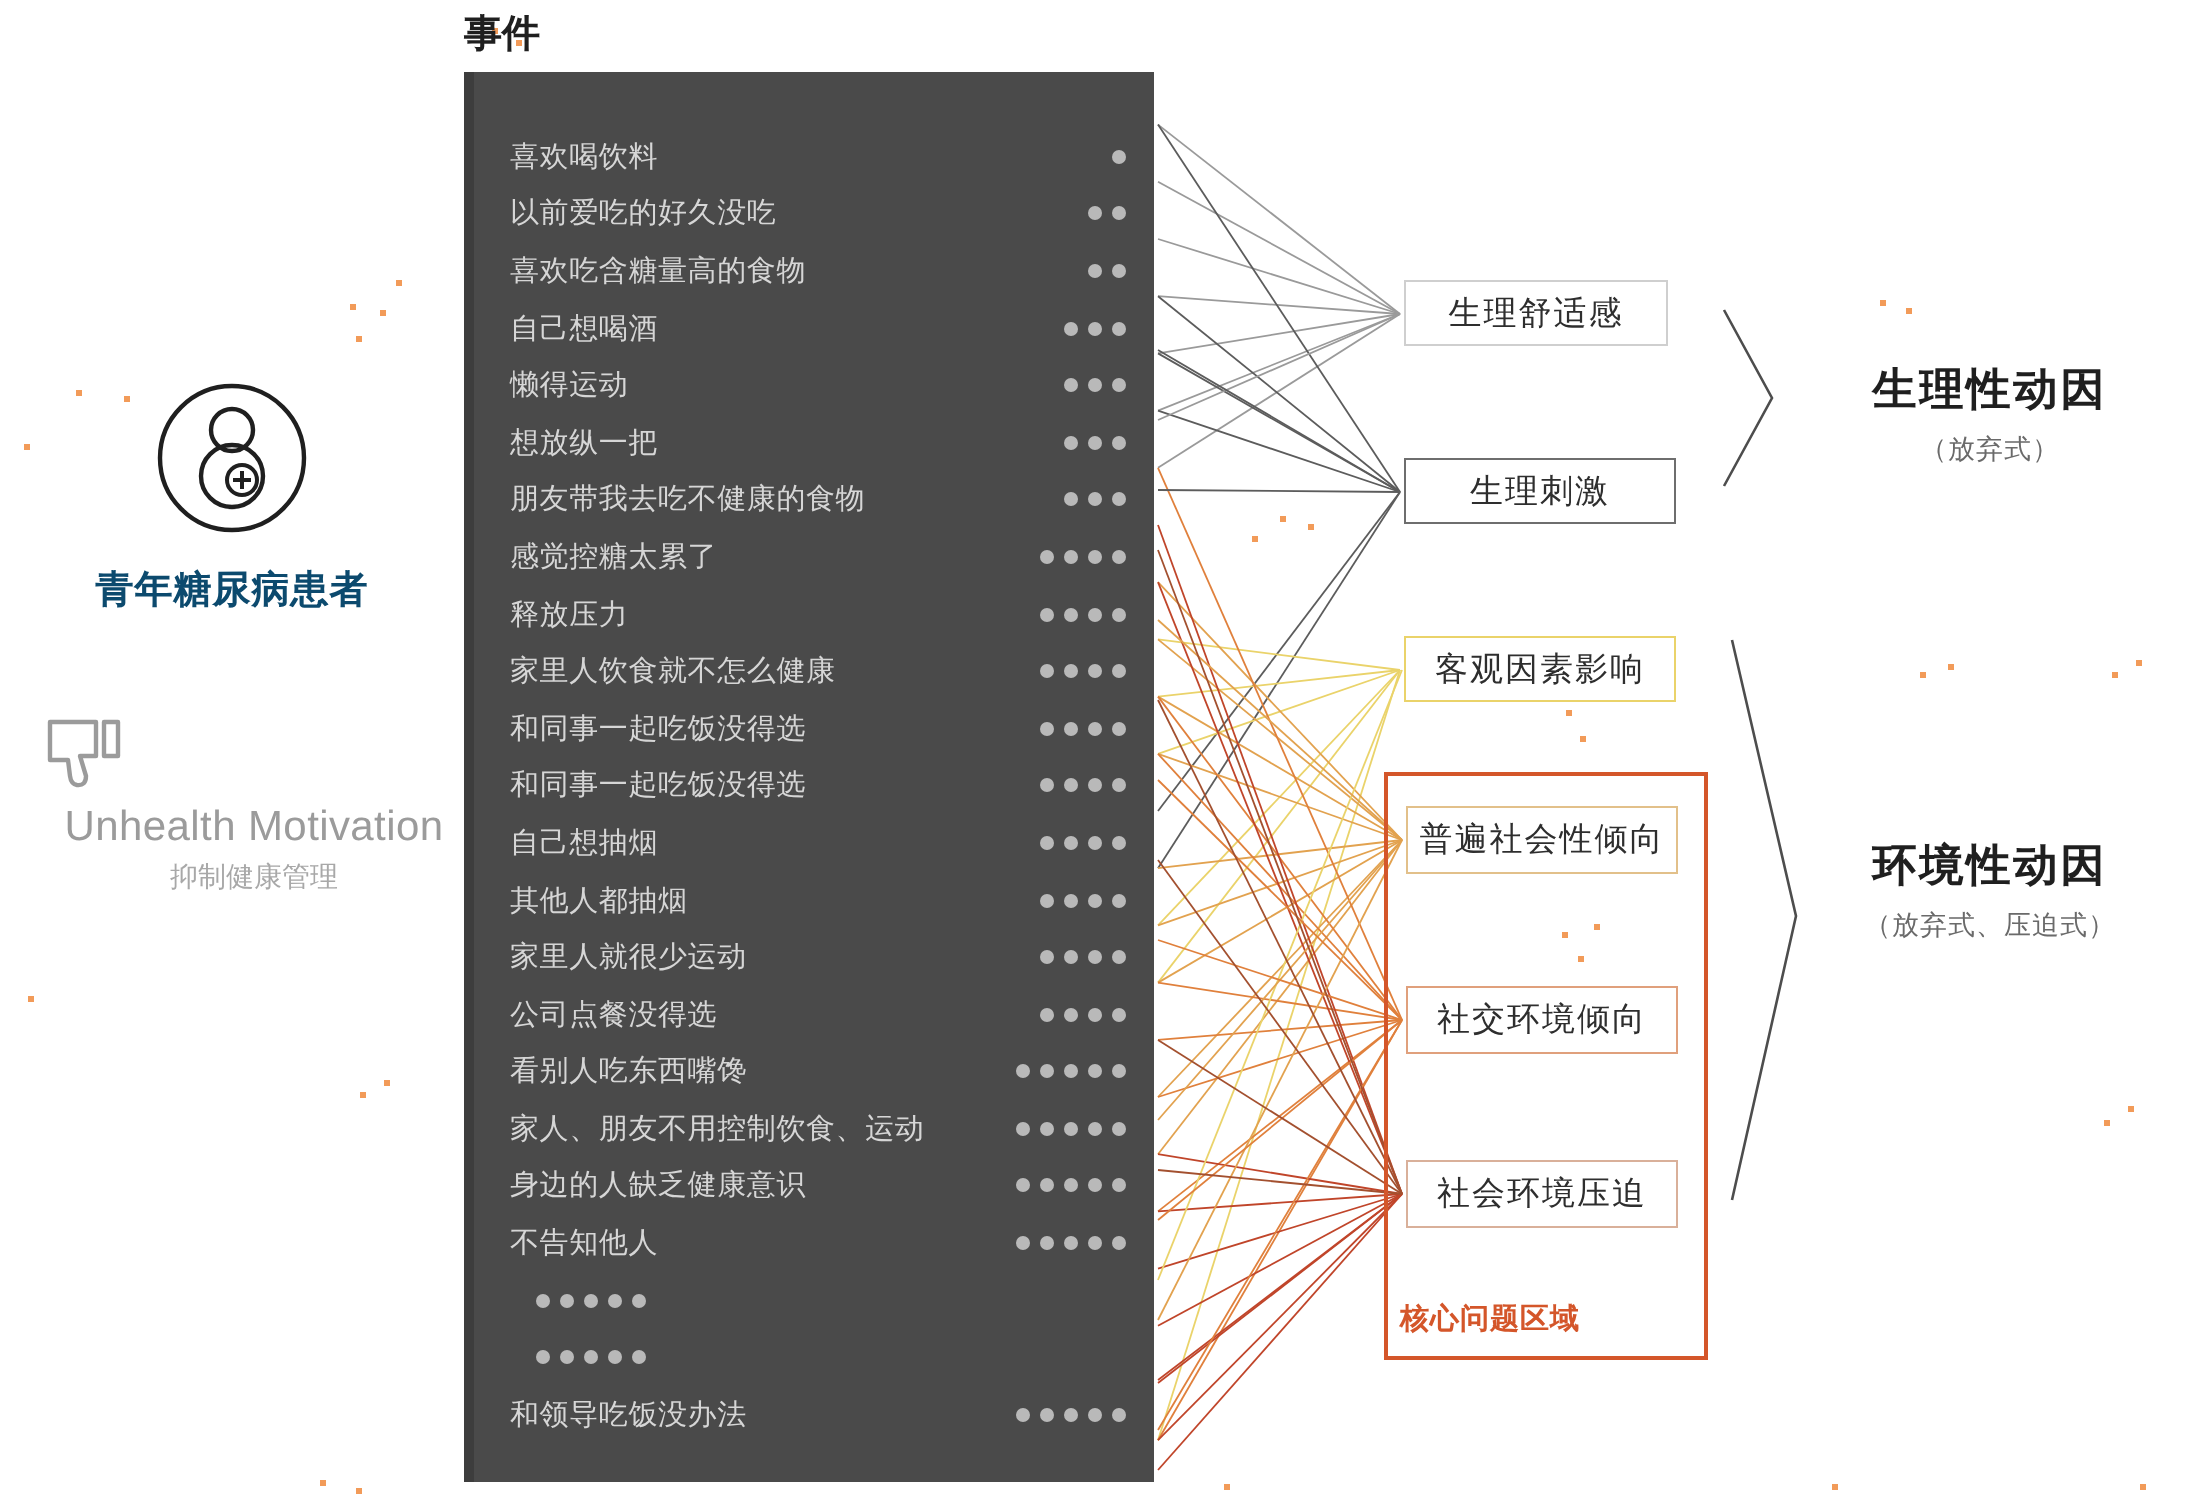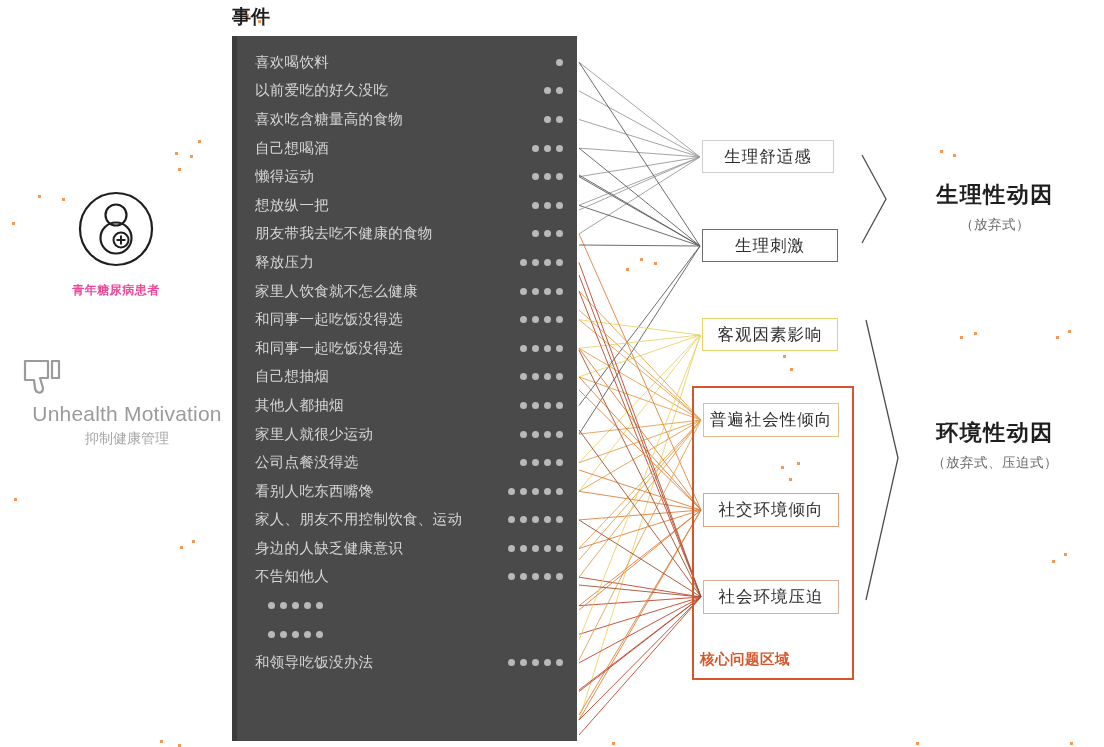--- a/index.html
+++ b/index.html
@@ -27,23 +27,23 @@
   
   #persona {
     position: absolute;
     left: 0; top: 190px;
     width: 232px;
     text-align: center;
   }
   #persona-icon { display: block; margin: 0 auto; }
   #persona-name {
     margin-top: 14px;
-    font-size: 12px;
+    font-size: 19px;
     font-weight: bold;
-    color: #ec4899;
+    color: #0c4a6e;
     letter-spacing: .5px;
   }
   #motivation {
     position: absolute;
     left: 22px; top: 358px;
     width: 210px;
     text-align: center;
   }
   #thumb-icon { display: block; margin-bottom: 6px; }
   #motivation-title {
@@ -65,21 +65,21 @@
     font-size: 19px;
     font-weight: bold;
     color: #1f1f1f;
   }
   #events-panel {
     position: absolute;
     left: 232px; top: 36px;
     width: 345px; height: 705px;
     background: #4a4a4a;
     border-left: 5px solid #3d3d3d;
-    padding: 12px 0 12px 0;
+    padding: 28px 0 12px 0;
   }
   .event-row {
     height: 28.6px;
     display: flex;
     align-items: center;
     padding: 0 14px 0 18px;
   }
   .event-label {
     flex: 1;
     font-size: 14.5px;
@@ -274,20 +274,29 @@
       <div class="event-label">想放纵一把</div>
       <div class="event-dots">
         <i></i>
         <i></i>
         <i></i>
       </div>
     </div>
     <div class="event-row">
       <div class="event-label">朋友带我去吃不健康的食物</div>
       <div class="event-dots">
+        <i></i>
+        <i></i>
+        <i></i>
+      </div>
+    </div>
+    <div class="event-row">
+      <div class="event-label">感觉控糖太累了</div>
+      <div class="event-dots">
+        <i></i>
         <i></i>
         <i></i>
         <i></i>
       </div>
     </div>
     <div class="event-row">
       <div class="event-label">释放压力</div>
       <div class="event-dots">
         <i></i>
         <i></i>

